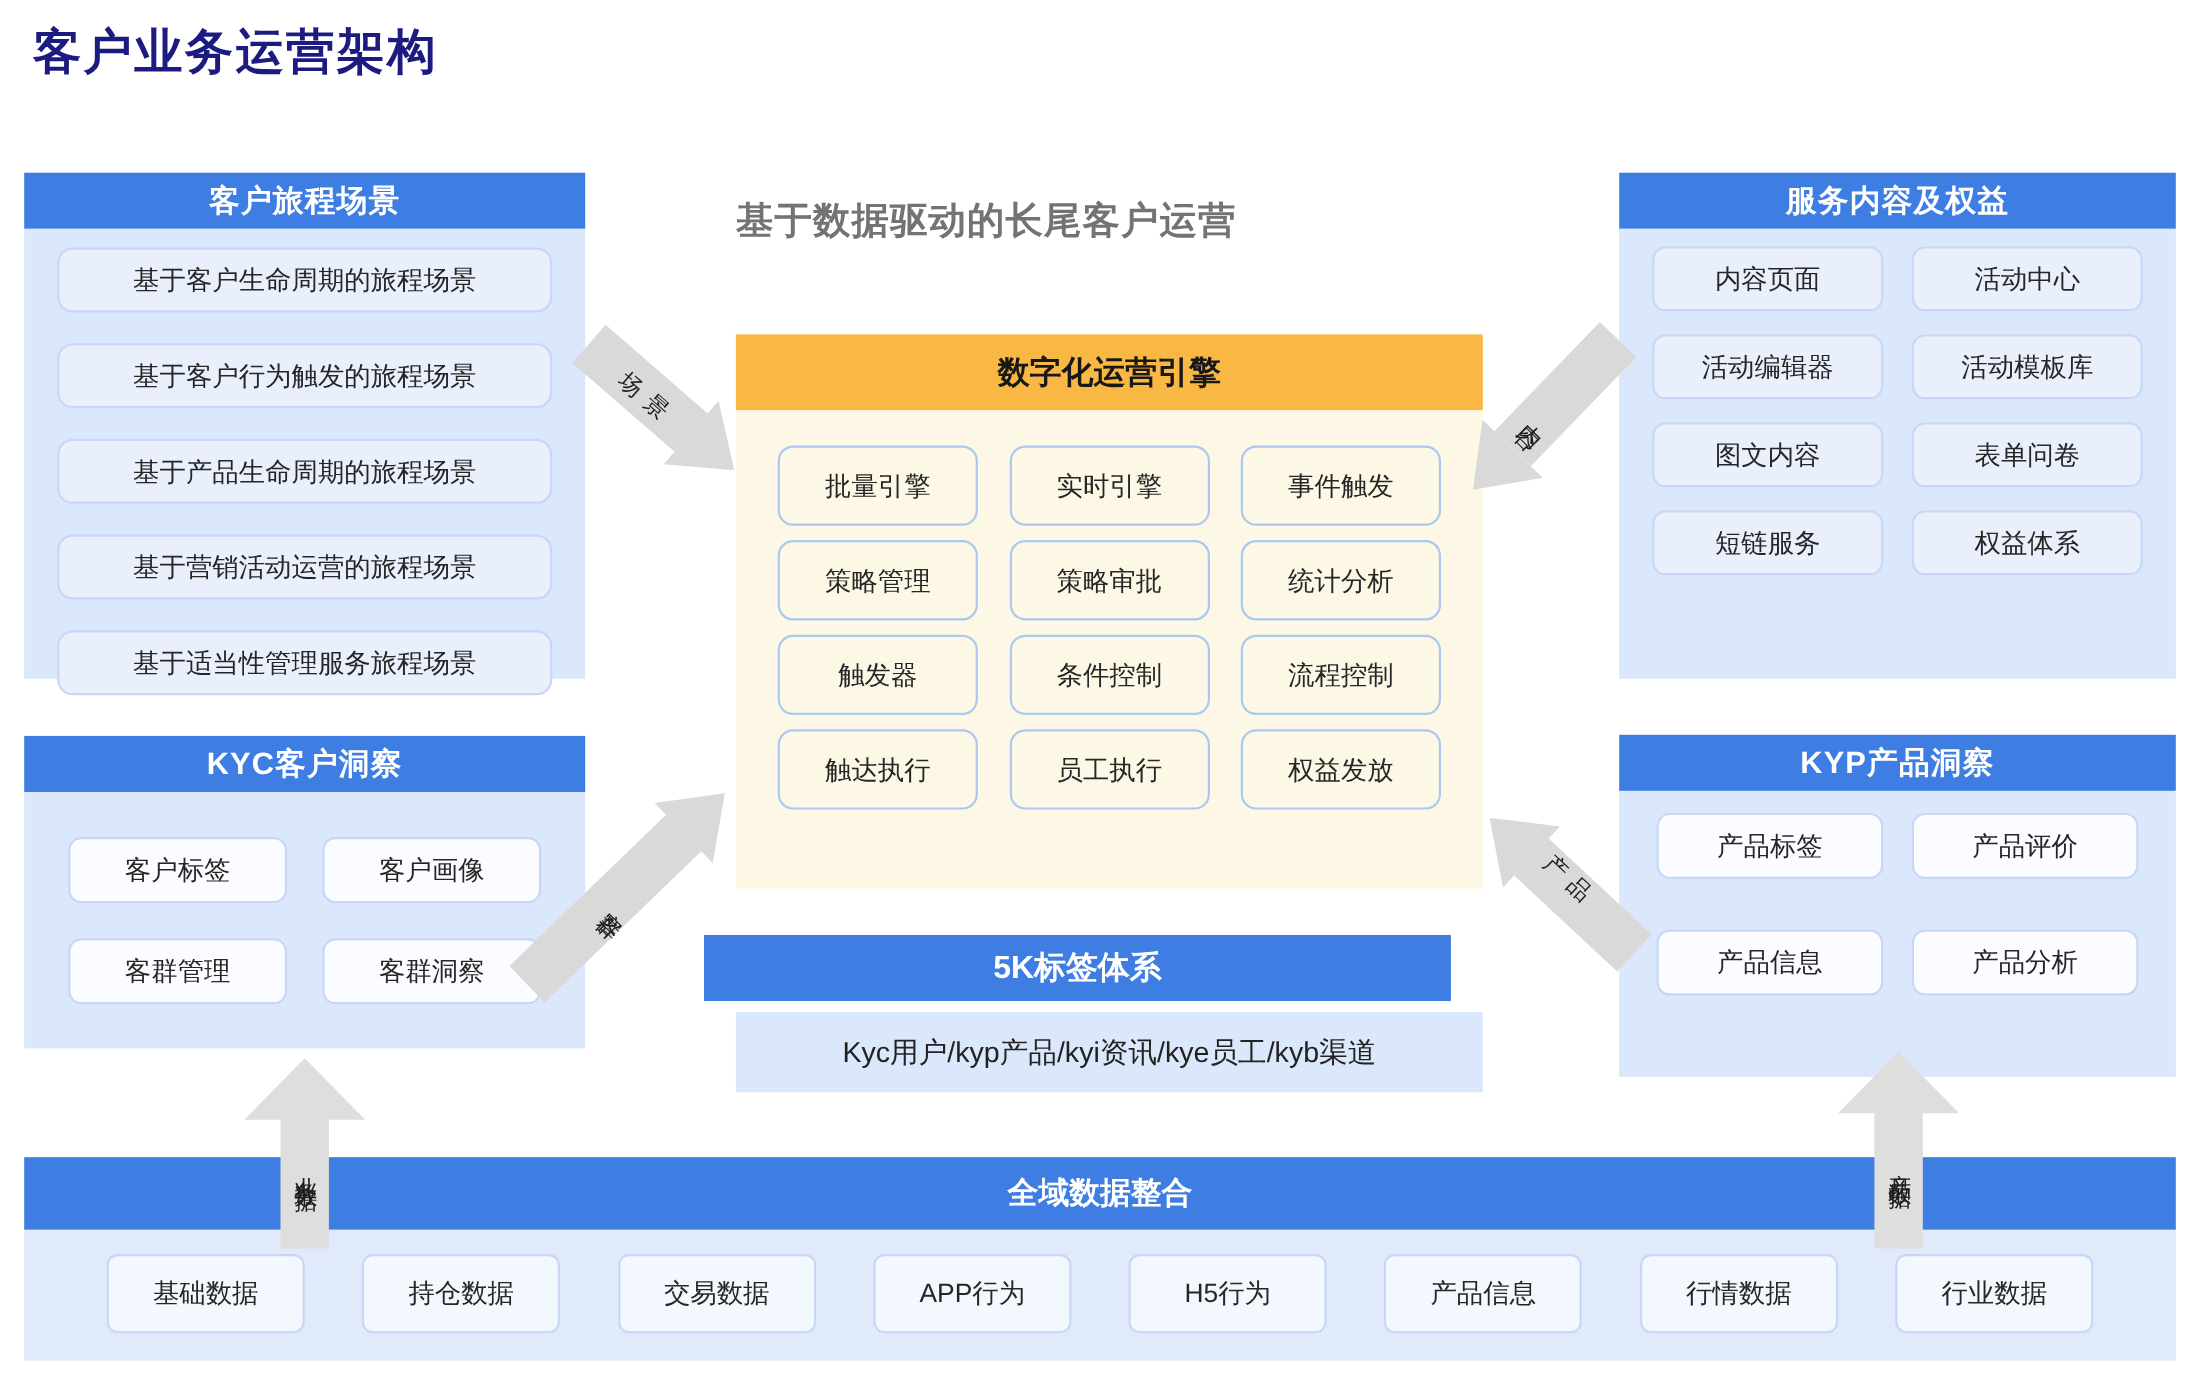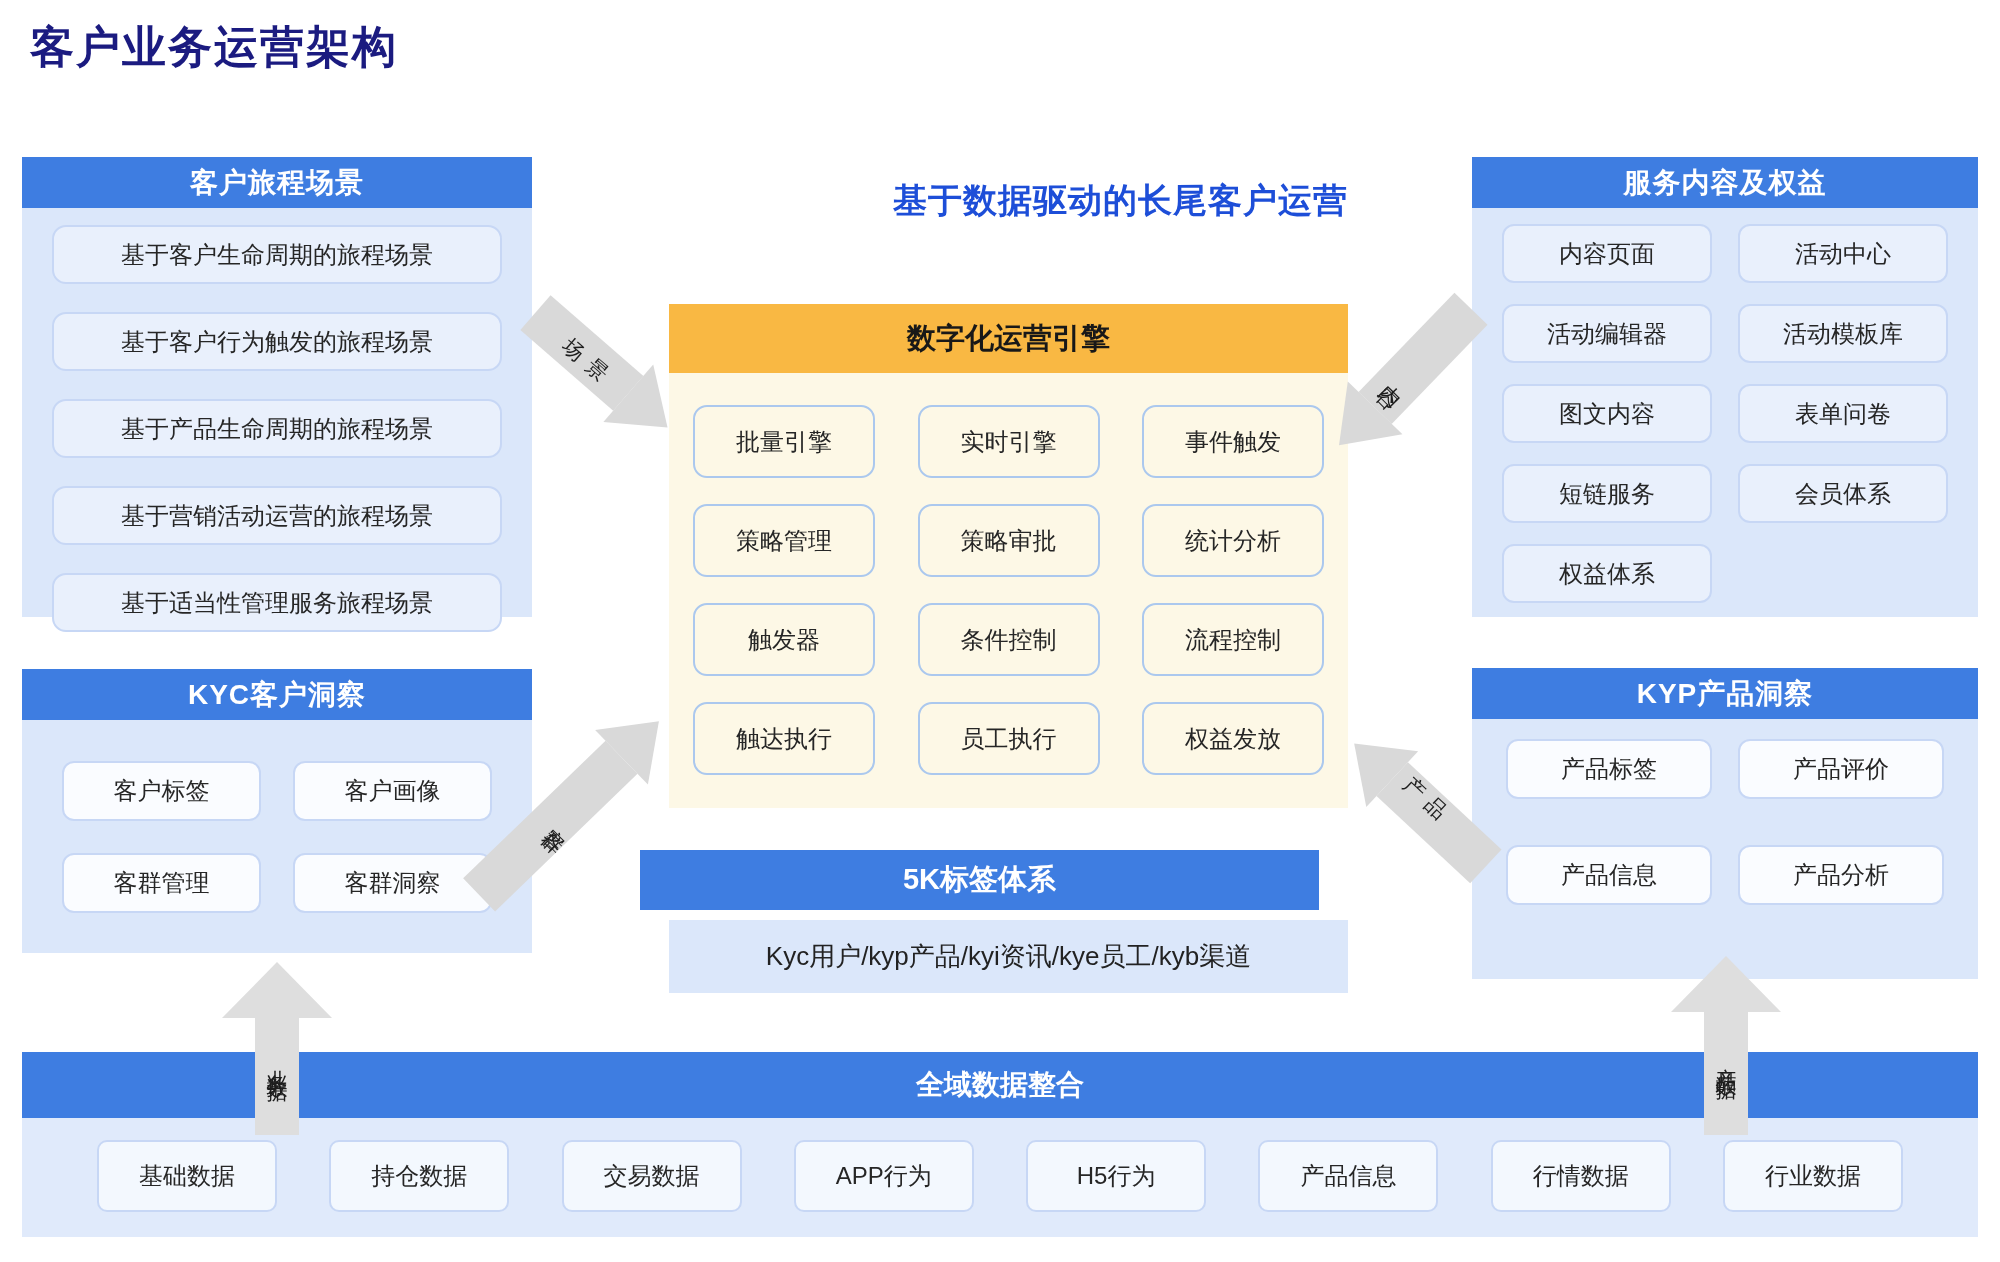--- a/index.html
+++ b/index.html
@@ -21,29 +21,29 @@
   #journey .panel-body { height:409px; display:flex; flex-direction:column; gap:28px; padding:17px 30px 0; }
   .journey-item { height:59px; min-height:59px; background:#e9f0fc; border-radius:14px; }
 
   
   #kyc { left:22px; top:669px; width:510px; }
   #kyc .panel-body { height:233px; display:grid; grid-template-columns:1fr 1fr; column-gap:22px;
                      row-gap:46px; padding:41px 40px 0; grid-auto-rows:60px;gap:32px; }
   .kyc-item { background:#fafcff; }
 
   
-  .headline { position:absolute; left:669px; top:178px; width:679px; text-align:right;
-              font-size:34px; font-weight:bold; color:#1d4ed8; letter-spacing:1px; }
+  .headline { position:absolute; left:669px; top:178px; width:679px; text-align:left;
+              font-size:34px; font-weight:bold; color:#737373; letter-spacing:1px; }
 
   
   #engine-header { position:absolute; left:669px; top:304px; width:679px; height:69px; background:#f9b843;
                    color:#181818; font-size:29px; font-weight:bold; display:flex; align-items:center; justify-content:center; z-index:2; }
   #engine-body { position:absolute; left:669px; top:373px; width:679px; height:435px; background:#fdf8e6;
                  display:grid; grid-template-columns:repeat(3,182px); justify-content:space-between;
-                 grid-auto-rows:73px; row-gap:26px; padding:32px 24px 0; box-sizing:border-box; z-index:2; }
+                 grid-auto-rows:73px; row-gap:13px; padding:32px 38px 0; box-sizing:border-box; z-index:2; }
   .engine-btn { background:#fdf8e6; border-color:#abc8ee; border-radius:14px; }
 
   
   #tagsys-header { position:absolute; left:640px; top:850px; width:679px; height:60px; background:#3e7de1;
                    color:#ffffff; font-size:29px; font-weight:bold; display:flex; align-items:center; justify-content:center; z-index:2; }
   #tagsys-body { position:absolute; left:669px; top:920px; width:679px; height:73px; background:#dbe7fa;
                  display:flex; align-items:center; justify-content:center; font-size:26px; color:#222222; z-index:2; }
 
   
   #service { left:1472px; top:157px; width:506px; }
@@ -144,21 +144,20 @@
   <div class="panel" id="service">
     <div class="panel-header">服务内容及权益</div>
     <div class="panel-body">
         <div class="box service-item">内容页面</div>
         <div class="box service-item">活动中心</div>
         <div class="box service-item">活动编辑器</div>
         <div class="box service-item">活动模板库</div>
         <div class="box service-item">图文内容</div>
         <div class="box service-item">表单问卷</div>
         <div class="box service-item">短链服务</div>
-        <div class="box service-item">会员体系</div>
         <div class="box service-item">权益体系</div>
       </div>
   </div>
 
   <div class="panel" id="kyp">
     <div class="panel-header">KYP产品洞察</div>
     <div class="panel-body">
         <div class="box kyp-item">产品标签</div>
         <div class="box kyp-item">产品评价</div>
         <div class="box kyp-item">产品信息</div>

